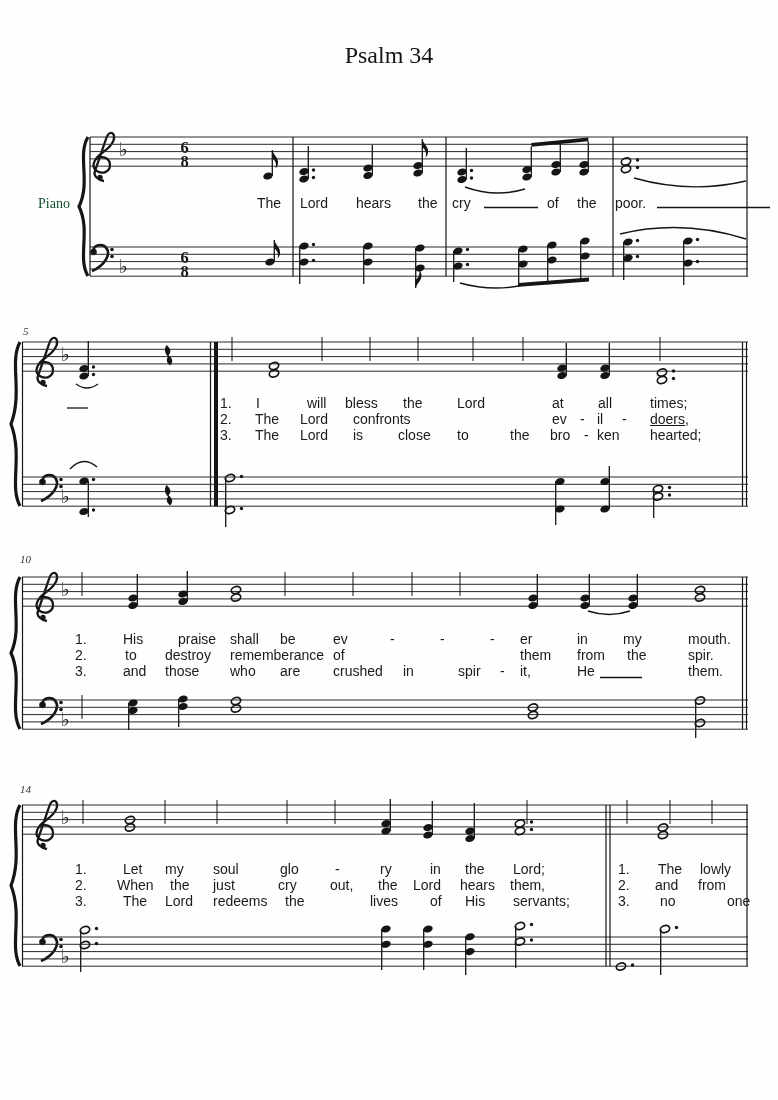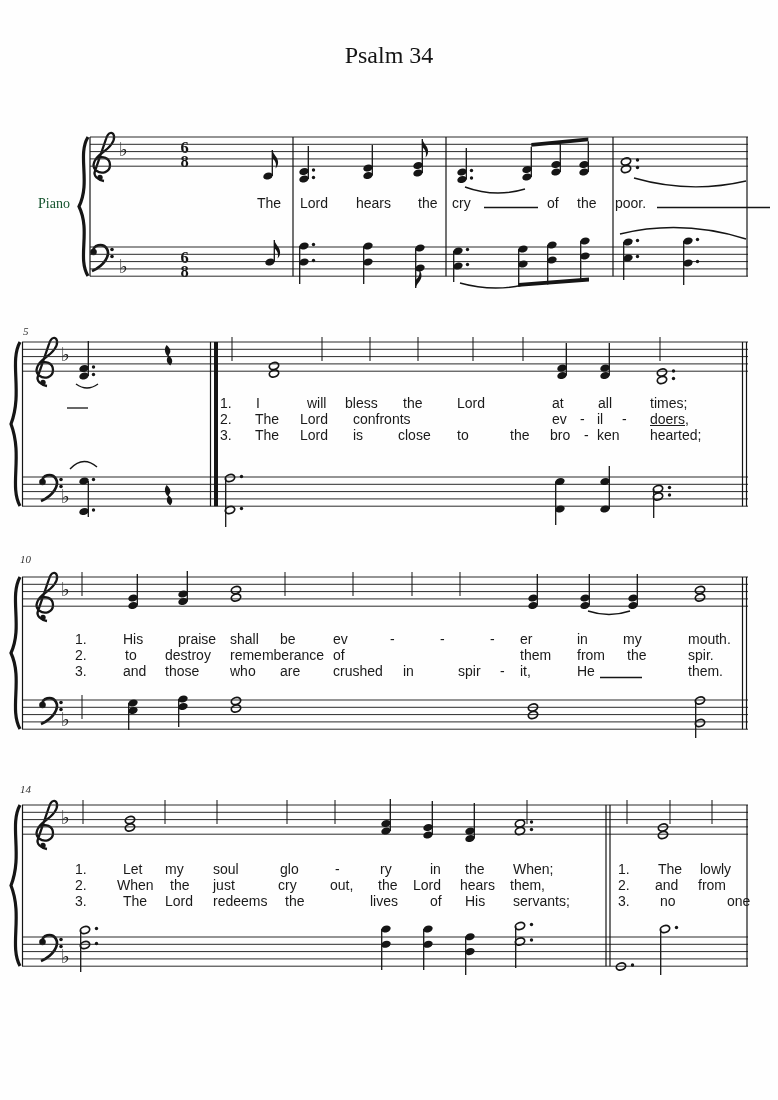--- a/index.html
+++ b/index.html
@@ -394,21 +394,21 @@
       <span class="lyric-word" style="left: 688px; top: 664px;">them.</span>
       <span class="lyric-word" style="left: 75px; top: 862px;">1.</span>
       <span class="lyric-word" style="left: 123px; top: 862px;">Let</span>
       <span class="lyric-word" style="left: 165px; top: 862px;">my</span>
       <span class="lyric-word" style="left: 213px; top: 862px;">soul</span>
       <span class="lyric-word" style="left: 280px; top: 862px;">glo</span>
       <span class="lyric-word" style="left: 335px; top: 862px;">-</span>
       <span class="lyric-word" style="left: 380px; top: 862px;">ry</span>
       <span class="lyric-word" style="left: 430px; top: 862px;">in</span>
       <span class="lyric-word" style="left: 465px; top: 862px;">the</span>
-      <span class="lyric-word" style="left: 513px; top: 862px;">When;</span>
+      <span class="lyric-word" style="left: 513px; top: 862px;">Lord;</span>
       <span class="lyric-word" style="left: 618px; top: 862px;">1.</span>
       <span class="lyric-word" style="left: 658px; top: 862px;">The</span>
       <span class="lyric-word" style="left: 700px; top: 862px;">lowly</span>
       <span class="lyric-word" style="left: 75px; top: 878px;">2.</span>
       <span class="lyric-word" style="left: 117px; top: 878px;">When</span>
       <span class="lyric-word" style="left: 170px; top: 878px;">the</span>
       <span class="lyric-word" style="left: 213px; top: 878px;">just</span>
       <span class="lyric-word" style="left: 278px; top: 878px;">cry</span>
       <span class="lyric-word" style="left: 330px; top: 878px;">out,</span>
       <span class="lyric-word" style="left: 378px; top: 878px;">the</span>

